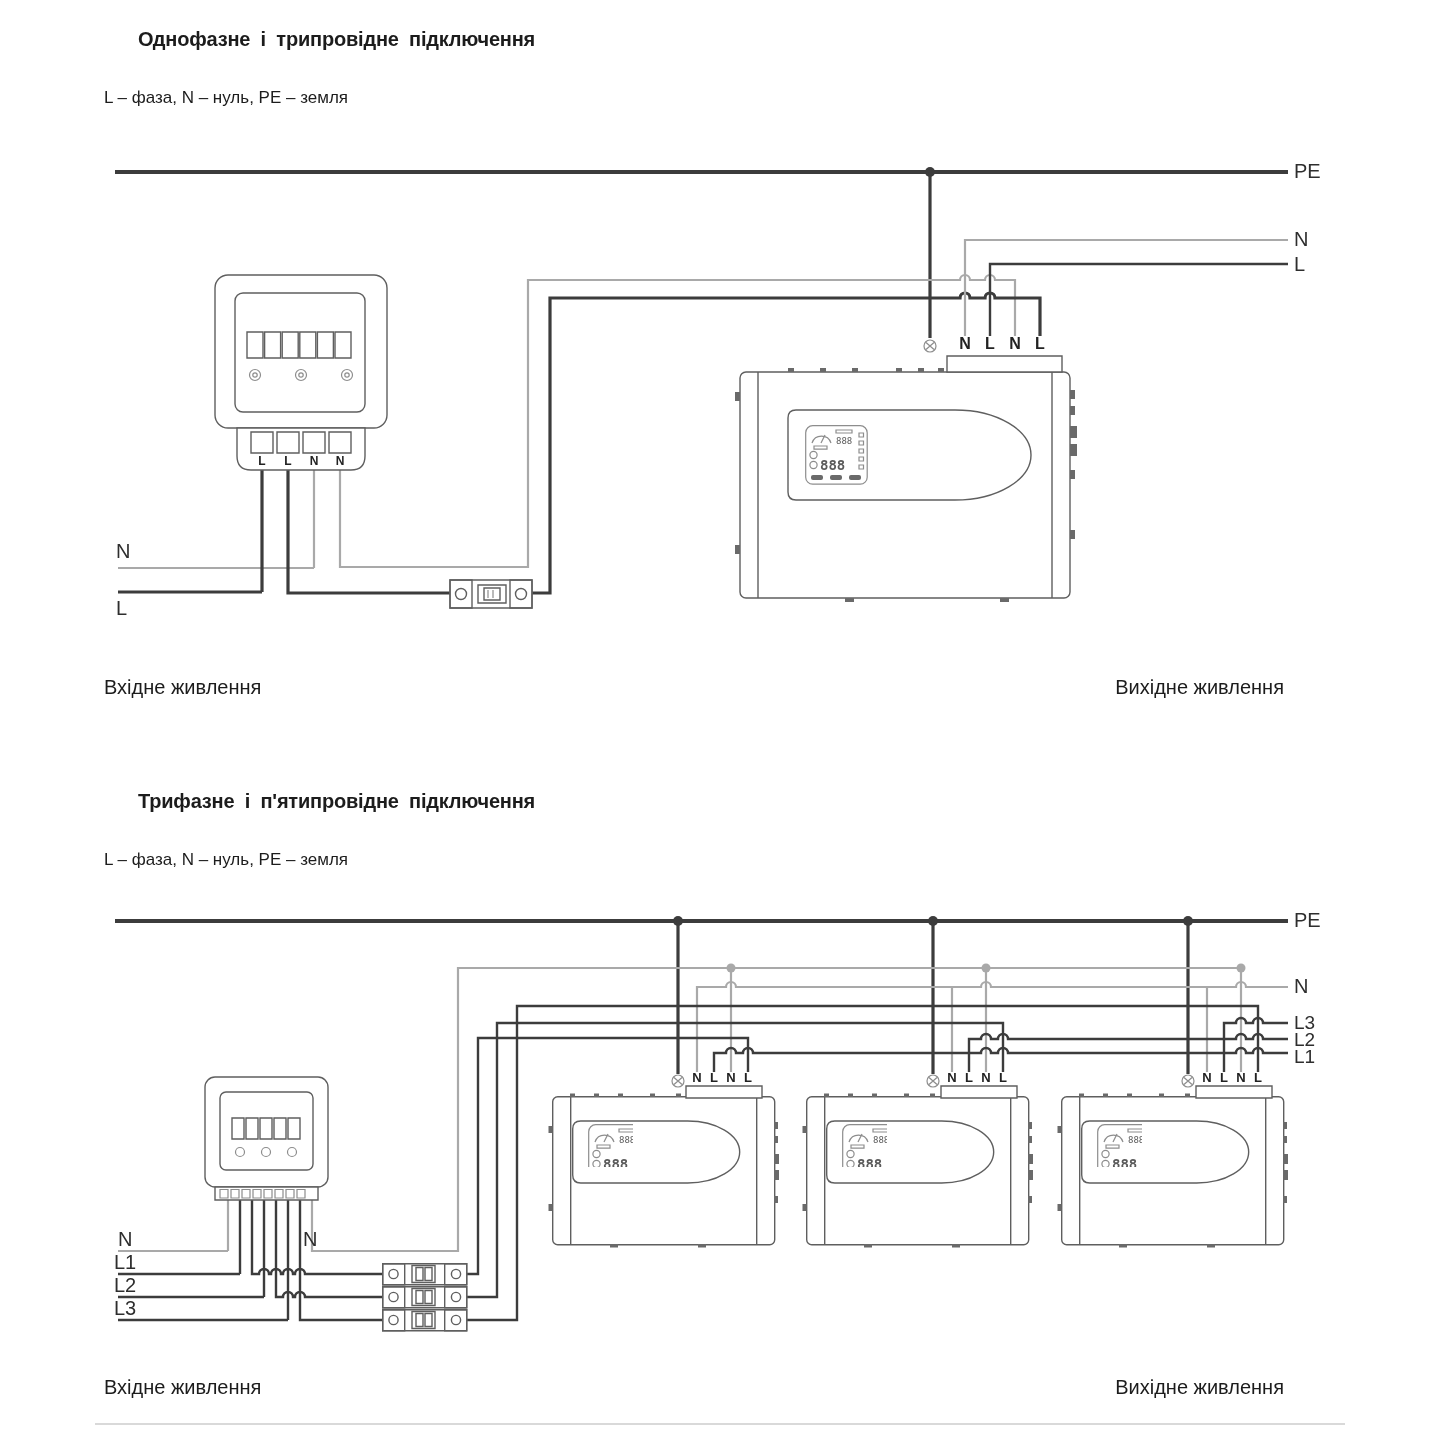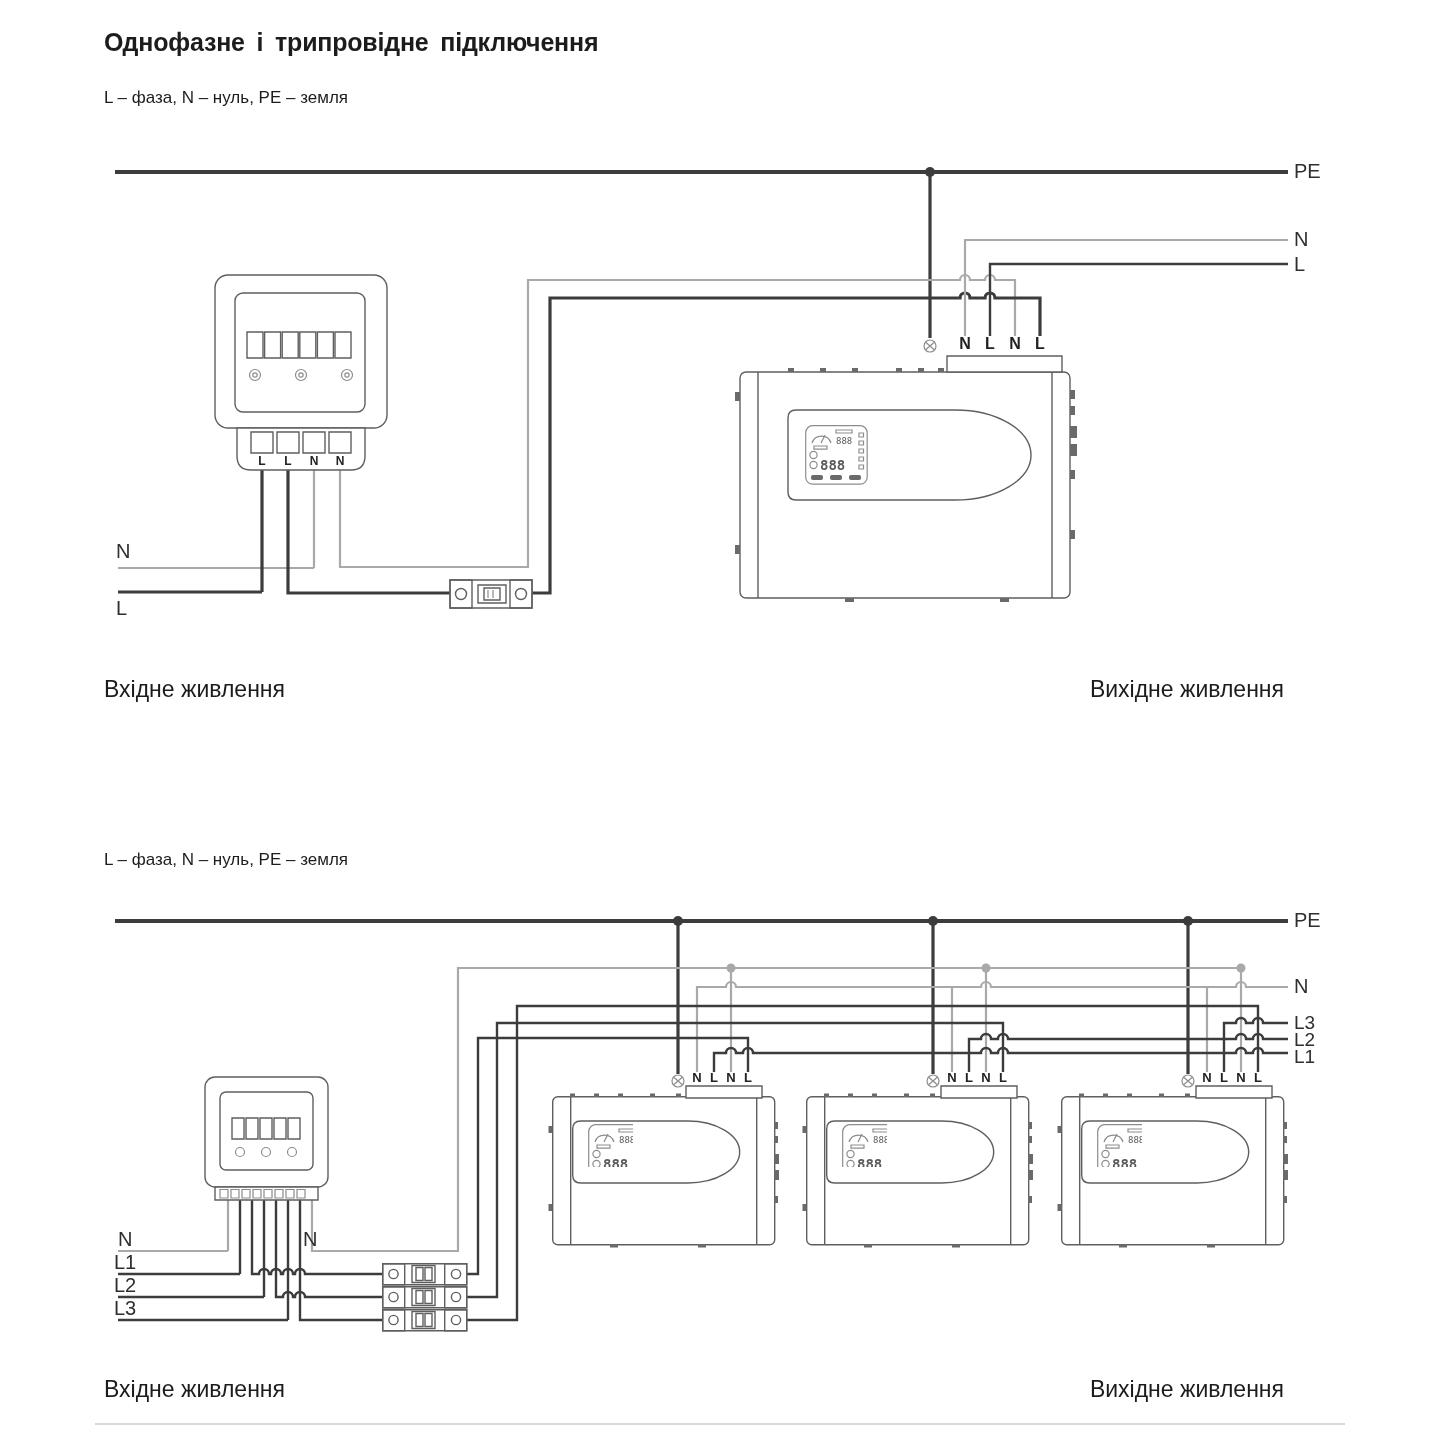--- a/index.html
+++ b/index.html
@@ -1,21 +1,21 @@
 <!DOCTYPE html>
 <html style="--wire-dark: #3c3c3c; --wire-gray: #a9a9a9; --device-outline: #5f5f5f; --device-light: #8d8d8d; --text: #1c1c1c; --divider: #d9d9d9;"><head>
 <meta charset="utf-8">
 <style>
   html,body{margin:0;padding:0;background:#fff;}
   #page{position:relative;width:1440px;height:1429px;background:#ffffff;overflow:hidden;
         font-family:"Liberation Sans",sans-serif;color:var(--text,#1c1c1c);}
   .abs{position:absolute;}
-  .h-title{font-size:25px;font-weight:bold;letter-spacing:-0.2px;word-spacing:5px;color:var(--text);}
+  .h-title{font-size:20px;font-weight:bold;letter-spacing:-0.2px;word-spacing:5px;color:var(--text);margin-left:34px;}
   .h-legend{font-size:17px;color:var(--text);}
-  .caption{font-size:23px;color:var(--text);}
+  .caption{font-size:20px;color:var(--text);}
   .wire-label{font-size:20px;color:#2e2e2e;line-height:22px;}
   .wire-label.tight{font-size:19px;line-height:17px;}
   .term-label{font-weight:bold;color:#222;transform:translateX(-50%);}
   .t-meter1{font-size:12px;}
   .t-stab1{font-size:16px;}
   .t-stab2{font-size:13px;}
   svg{position:absolute;left:0;top:0;}
   svg *{vector-effect:non-scaling-stroke;}
   .wd{stroke:var(--wire-dark,#3c3c3c);stroke-width:2.4;fill:none;}
   .wdthick{stroke:var(--wire-dark,#3c3c3c);stroke-width:4.2;fill:none;}
@@ -260,20 +260,21 @@
   <div class="abs term-label t-meter1" style="left:340px;top:454px;">N</div>
 
   <div class="abs term-label t-stab1" style="left:965px;top:335px;">N</div>
   <div class="abs term-label t-stab1" style="left:990px;top:335px;">L</div>
   <div class="abs term-label t-stab1" style="left:1015px;top:335px;">N</div>
   <div class="abs term-label t-stab1" style="left:1040px;top:335px;">L</div>
 
   <div class="abs caption" style="left:104px;top:676px;">Вхідне живлення</div>
   <div class="abs caption" style="right:156px;top:676px;">Вихідне живлення</div>
 
+  <div class="abs h-title" style="left:104px;top:790px;">Трифазне  і  п'ятипровідне  підключення</div>
   <div class="abs h-legend" style="left:104px;top:850px;">L – фаза, N – нуль, PE – земля</div>
 
   <div class="abs wire-label" style="left:1294px;top:909px;">PE</div>
   <div class="abs wire-label" style="left:1294px;top:975px;">N</div>
   <div class="abs wire-label tight" style="left:1294px;top:1014px;">L3</div>
   <div class="abs wire-label tight" style="left:1294px;top:1031px;">L2</div>
   <div class="abs wire-label tight" style="left:1294px;top:1048px;">L1</div>
 
   <div class="abs wire-label" style="left:118px;top:1228px;">N</div>
   <div class="abs wire-label" style="left:114px;top:1251px;">L1</div>

